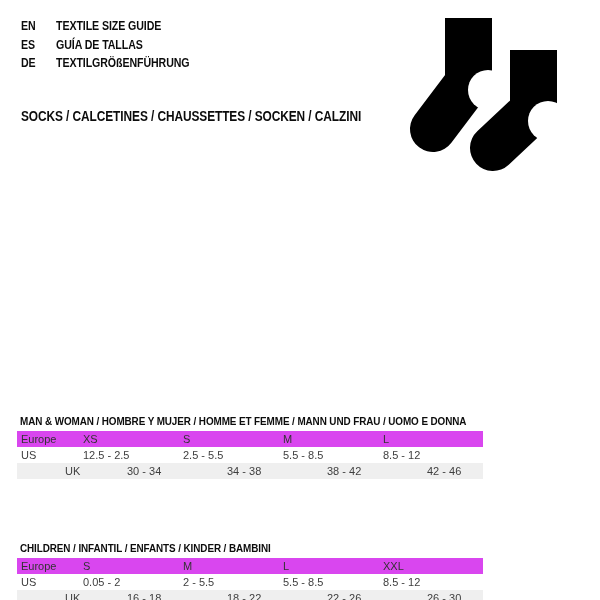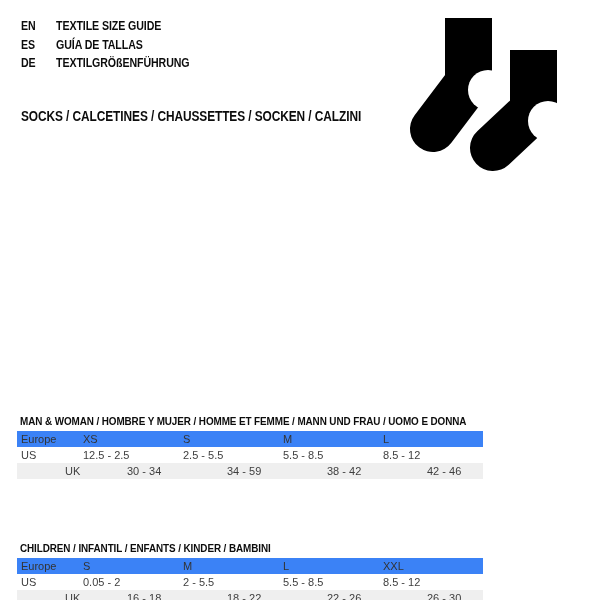--- a/index.html
+++ b/index.html
@@ -36,21 +36,21 @@
   .size-table { position:absolute; left:17px; width:466px; }
   .size-table.adult { top:411px; }
   .size-table.children { top:538px; }
   .size-title {
     font-weight:700; font-size:11.5px; line-height:13px; color:#0c0c0c;
     white-space:nowrap; display:inline-block; margin-left:3px;
     transform:scaleX(0.86); transform-origin:0 50%; letter-spacing:-0.1px;
   }
   .tbl { margin-top:2px; width:466px; }
   .tr { display:flex; align-items:center; height:16px; font-size:11px; color:#3e3e3e; }
-  .tr.head { background:#3b82f6; color:#333333; }
+  .tr.head { background:#d946ef; color:#333333; }
   .tr.zebra { background:#efefef;padding-left:44px; }
   .td { flex:0 0 100px; text-align:left; white-space:nowrap; }
   .td.rowlabel { flex:0 0 66px; text-align:left; padding-left:4px; }
 </style>
 </head>
 <body>
 
 <div class="canvas">
 
   <section class="lang-block">
@@ -96,21 +96,21 @@
       <div class="tr">
         <div class="td rowlabel">US</div>
         <div class="td">12.5 - 2.5</div>
         <div class="td">2.5 - 5.5</div>
         <div class="td">5.5 - 8.5</div>
         <div class="td">8.5 - 12</div>
       </div>
       <div class="tr zebra">
         <div class="td rowlabel">UK</div>
         <div class="td">30 - 34</div>
-        <div class="td">34 - 59</div>
+        <div class="td">34 - 38</div>
         <div class="td">38 - 42</div>
         <div class="td">42 - 46</div>
       </div>
     </div>
   </section>
 
   <section class="size-table children">
     <h2 class="size-title">CHILDREN / INFANTIL / ENFANTS / KINDER / BAMBINI</h2>
     <div class="tbl">
       <div class="tr head">

